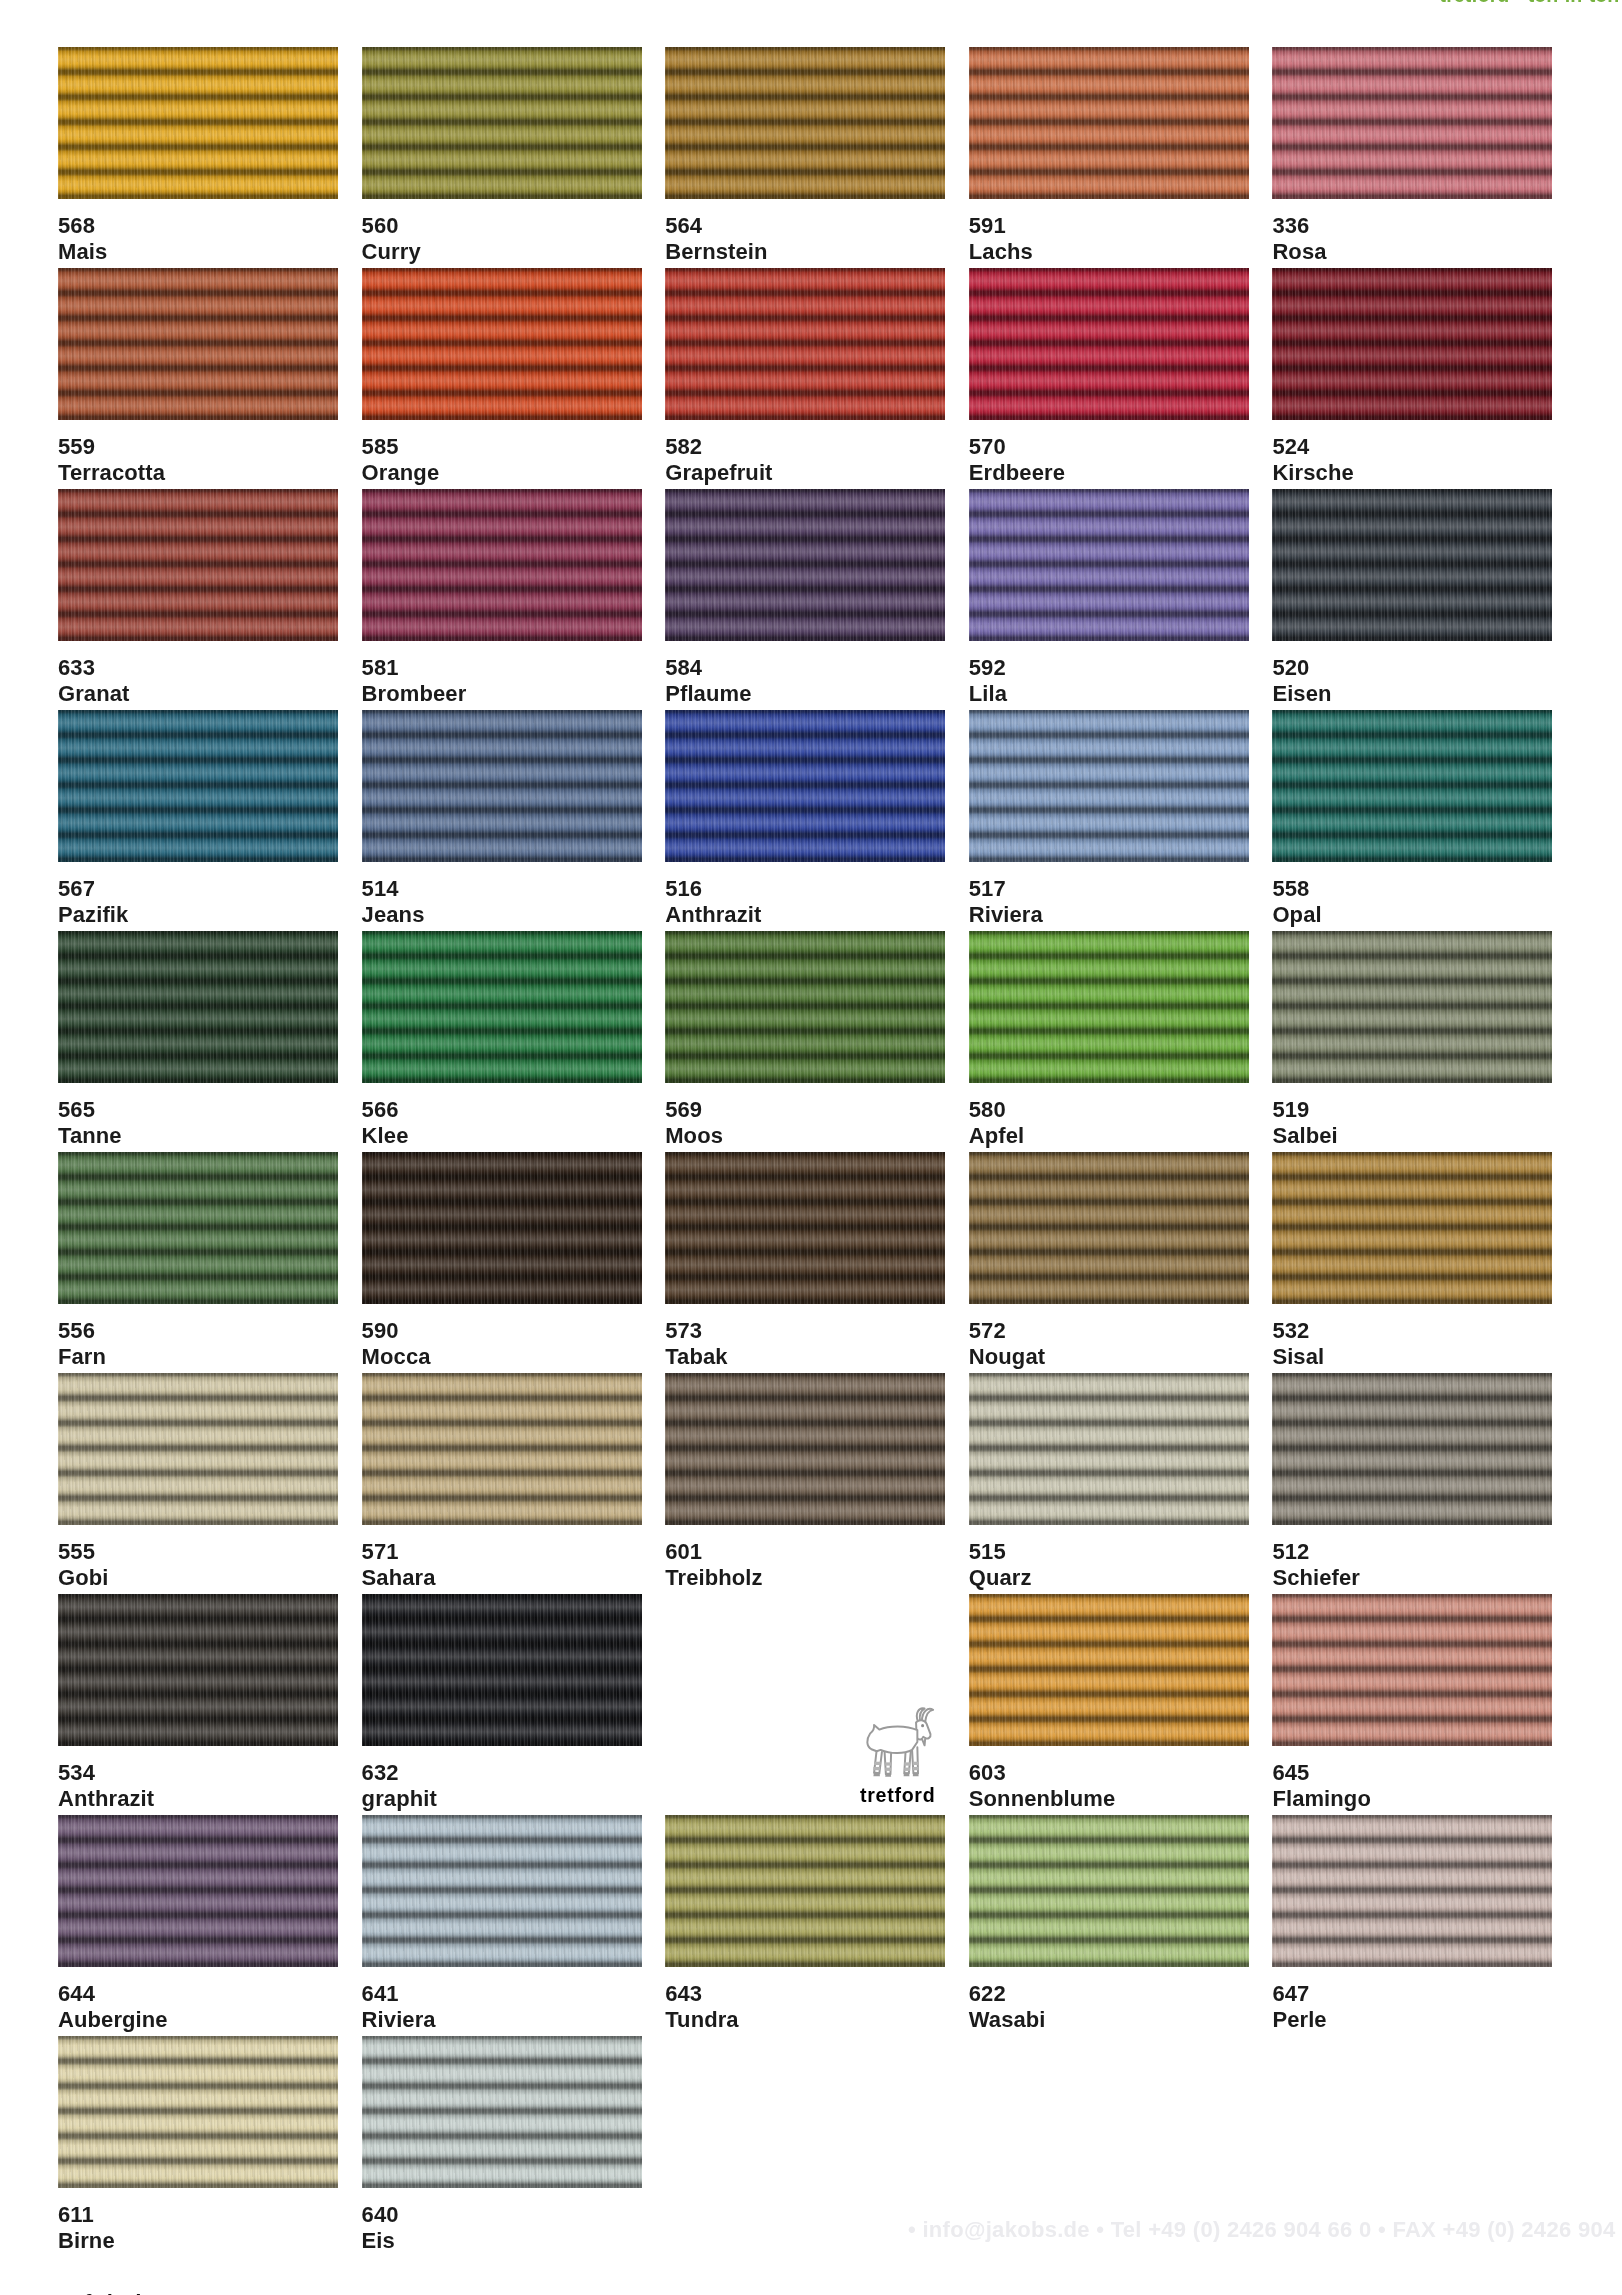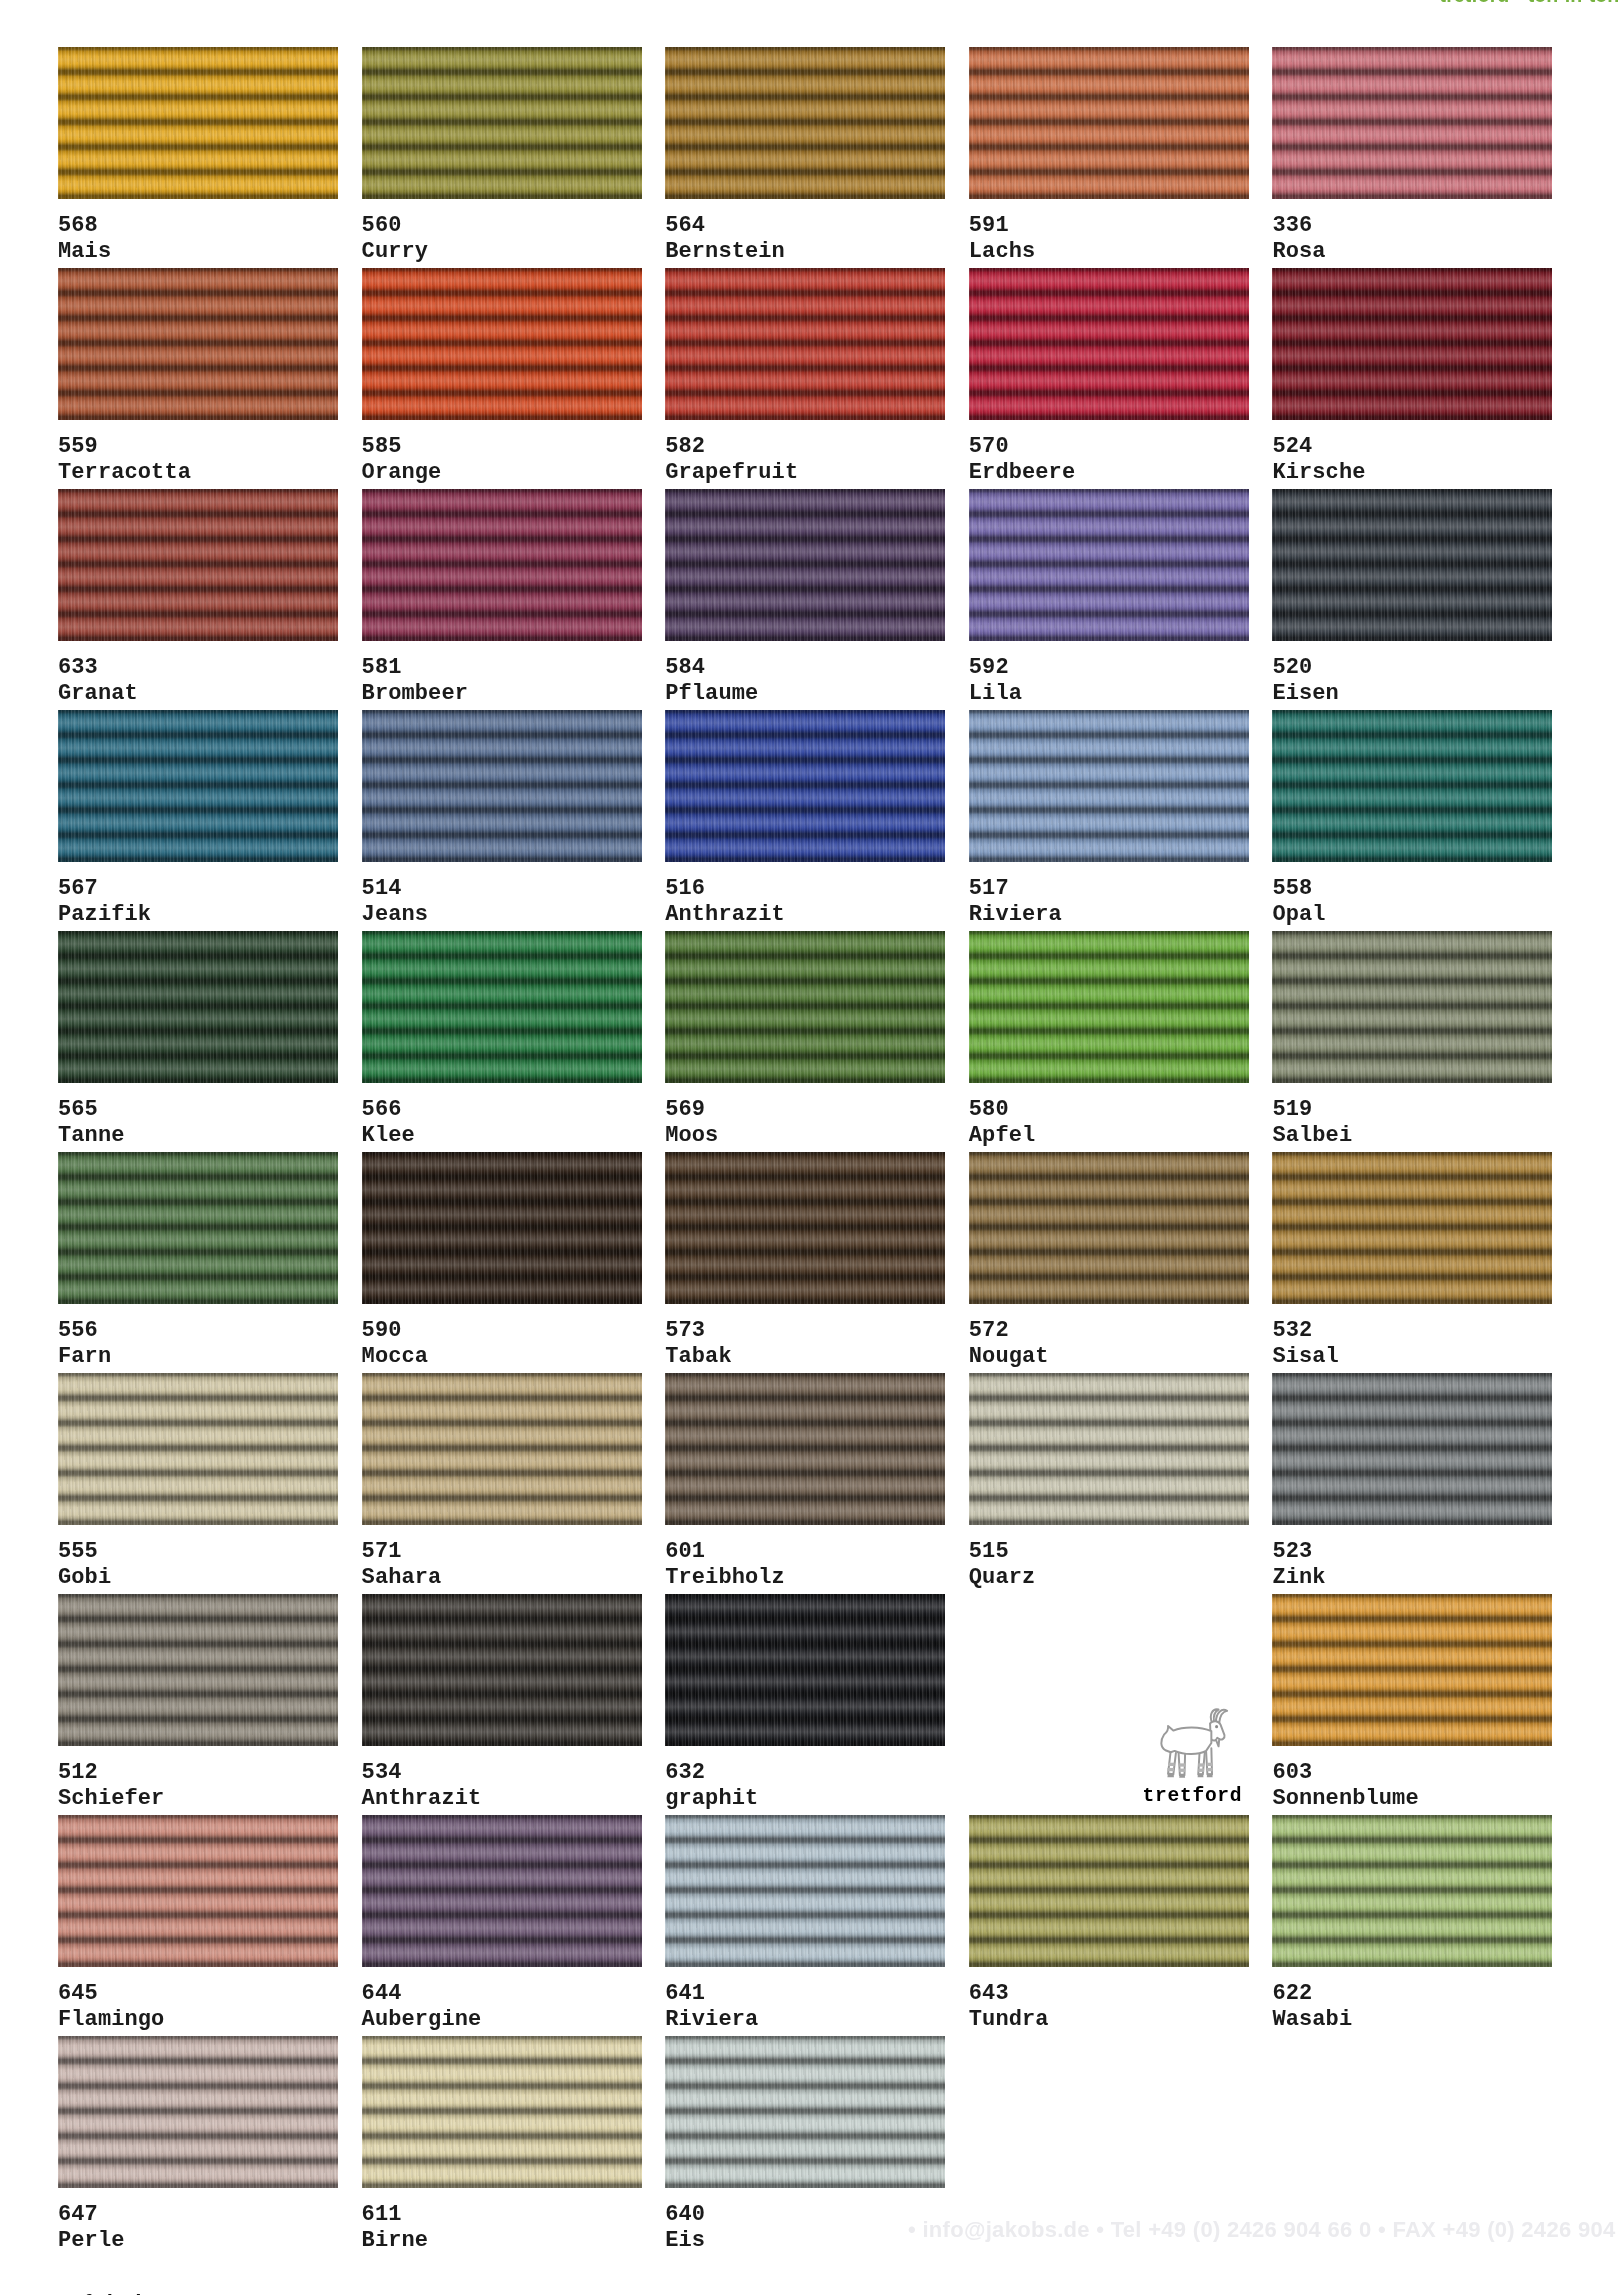--- a/index.html
+++ b/index.html
@@ -13,21 +13,21 @@
   }
 
   
   .grid {
     position:absolute; left:58px; top:47px;
     display:grid;
     grid-template-columns:repeat(5, 280px);
     column-gap:23.6px;
     grid-auto-rows:221px;
   }
-  .cell { display:flex; flex-direction:column;font-family:Liberation Mono, monospace; }
+  .cell { display:flex; flex-direction:column; }
   .swatch {
     width:280px; height:152px;
     
     background-image:
       repeating-linear-gradient(90deg,
         rgba(255,255,255,0.10) 0px, rgba(255,255,255,0.10) 0.7px,
         rgba(0,0,0,0.05) 1.3px, rgba(0,0,0,0.05) 2px,
         rgba(255,255,255,0.00) 2px, rgba(255,255,255,0.00) 3.3px),
       repeating-linear-gradient(83deg,
         rgba(0,0,0,0.06) 0px, rgba(0,0,0,0.06) 1.3px,
@@ -349,27 +349,20 @@
 
   <div class="cell">
     <div class="swatch" style="background-color: rgb(198, 195, 173);"></div>
     <div class="label">
       <span class="num">515</span>
       <span class="nm">Quarz</span>
     </div>
   </div>
 
 
-  <div class="cell">
-    <div class="swatch" style="background-color: rgb(118, 123, 125);"></div>
-    <div class="label">
-      <span class="num">523</span>
-      <span class="nm">Zink</span>
-    </div>
-  </div>
 
   <div class="cell">
     <div class="swatch" style="background-color: rgb(139, 132, 119);"></div>
     <div class="label">
       <span class="num">512</span>
       <span class="nm">Schiefer</span>
     </div>
   </div>
 
   <div class="cell">

